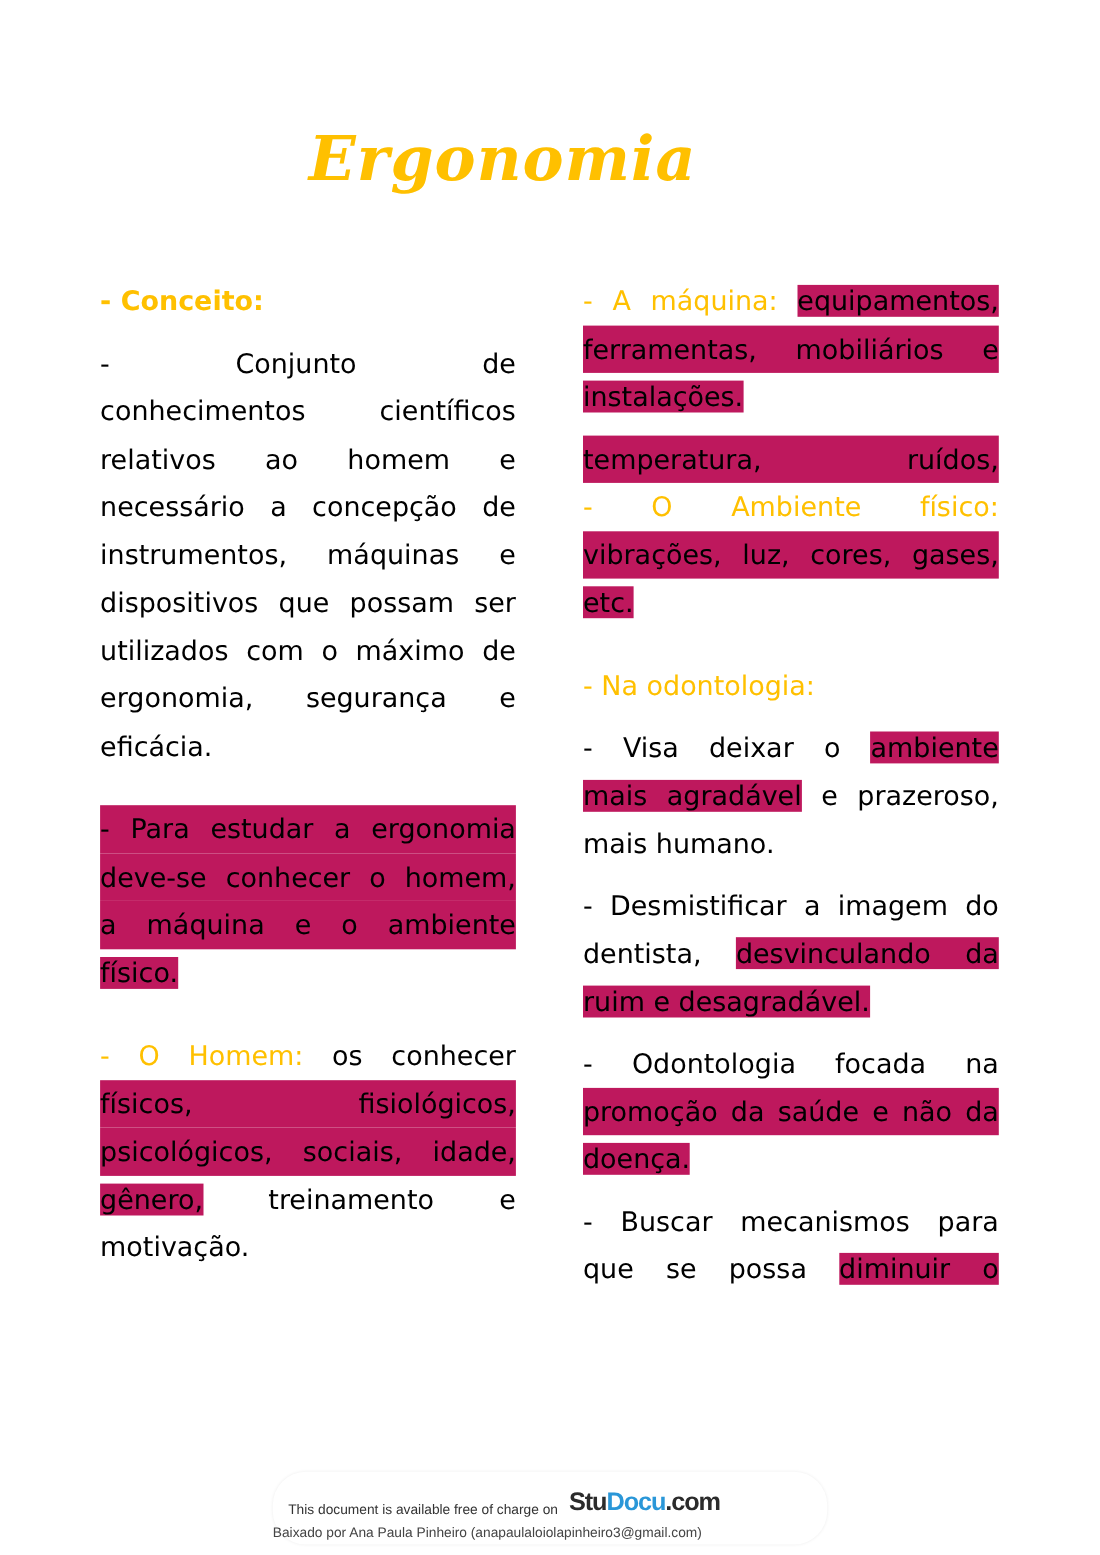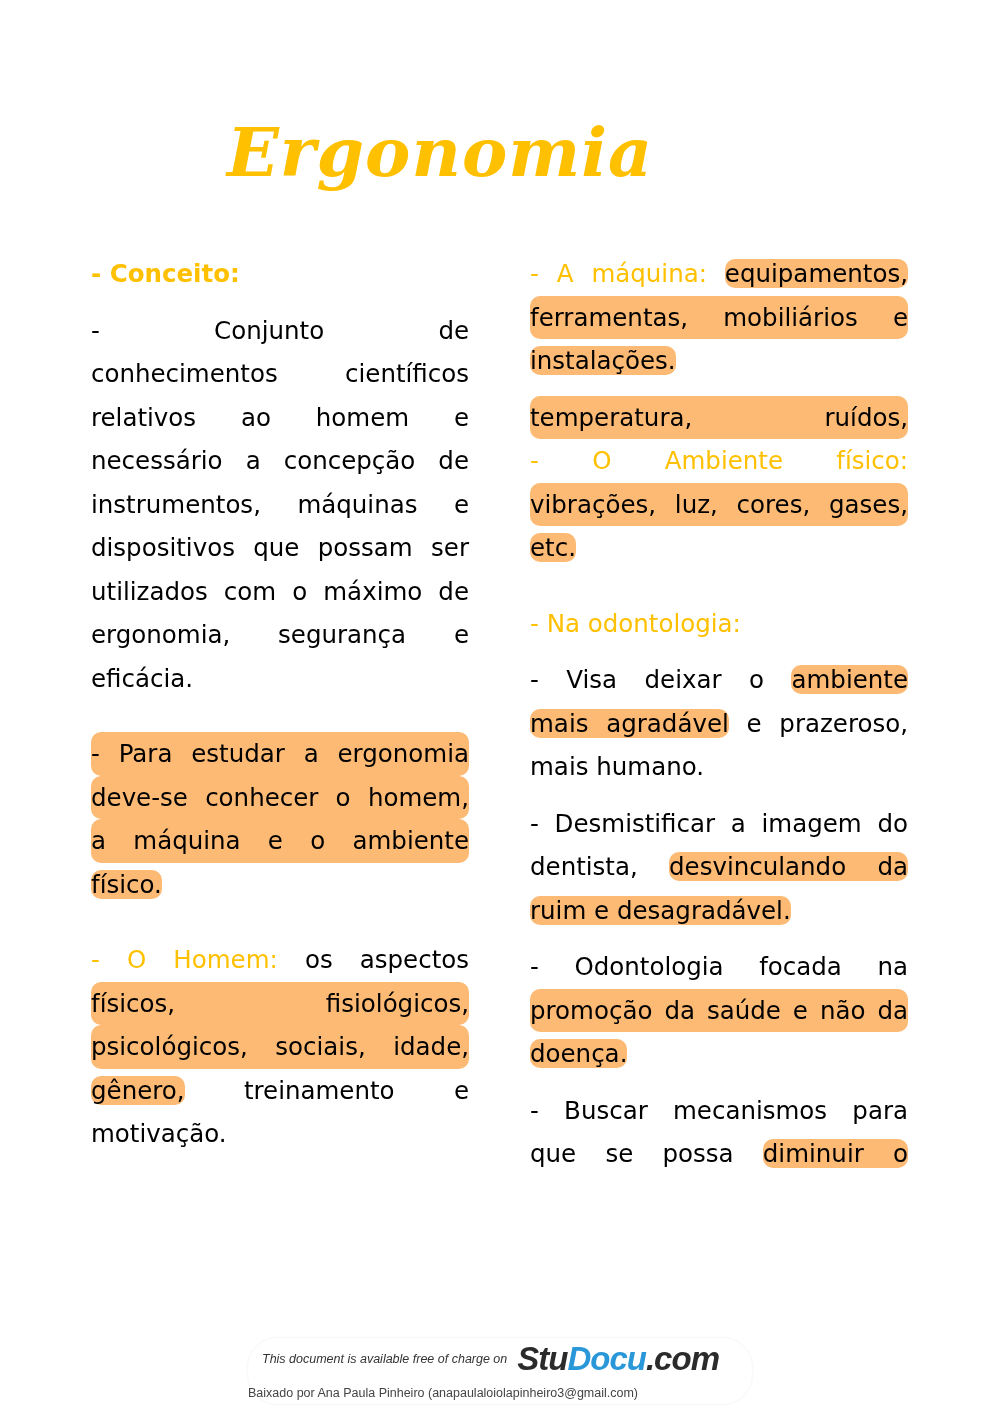--- a/index.html
+++ b/index.html
@@ -1,35 +1,35 @@
 <!DOCTYPE html>
 <html><head>
   <meta charset="utf-8">
   <style>
     html, body { margin:0; padding:0; background:#ffffff; }
     body { width:1000px; height:1414px; position:relative; overflow:hidden;
            font-family:"DejaVu Sans", sans-serif; color:#000; }
     .title { position:absolute; left:0; width:880px; top:112px; text-align:center;
              font-family:"DejaVu Serif", serif; font-style:italic; font-weight:bold;
-             font-size:68px; color:#FFC000; letter-spacing:1px; }
+             font-size:56px; color:#FFC000; letter-spacing:1px;padding-left:17px; }
     .col { position:absolute; top:252px; width:378px; font-size:24.5px; line-height:43.5px; }
     .col.left { left:91px; }
     .col.right { left:530px; }
     .line { display:block; white-space:nowrap; height:43.5px; }
     .j { text-align:justify; text-align-last:justify; white-space:normal; }
-    .hl { background:#fdba74;border-radius:10px; }
+    .hl { background:#be185d; }
     .acc { color:#FFC000; }
     .accb { color:#FFC000; font-weight:bold; }
     .gap-s { height:13px; }
     .gap-m { height:32px; }
     .footer { position:absolute; left:248px; top:1338px; width:504px; height:66px;
               border-radius:30px; box-shadow:0 0 3px rgba(0,0,0,0.08); }
-    .footer-line1 { position:absolute; left:14px; top:2px; font-family:"Liberation Sans", sans-serif;
-                    font-size:12.5px; color:#333; display:flex; align-items:center; gap:10px; white-space:nowrap;font-style:italic; }
-    .logo { font-family:"Liberation Sans", sans-serif; font-weight:bold; font-size:33px; letter-spacing:-1px; }
+    .footer-line1 { position:absolute; left:14px; top:14px; font-family:"Liberation Sans", sans-serif;
+                    font-size:12.5px; color:#333; display:flex; align-items:flex-end; gap:10px; white-space:nowrap; }
+    .logo { font-family:"Liberation Sans", sans-serif; font-weight:bold; font-size:23px; letter-spacing:-1px; }
     .logo .stu { color:#2b2b2b; }
     .logo .docu { color:#2a97d8; }
     .logo .com { color:#2b2b2b; }
     .footer-line2 { position:absolute; left:0; width:504px; top:48px; text-align:left;
                     font-family:"Liberation Sans", sans-serif; font-size:12.5px; color:#444; white-space:nowrap; }
   </style>
 </head>
 <body>
 
 <div class="title">Ergonomia</div>
@@ -50,21 +50,21 @@
   </div>
   <div class="gap-m"></div>
   <div>
     <span class="line j hl">- Para estudar a ergonomia</span>
     <span class="line j hl">deve-se conhecer o homem,</span>
     <span class="line j hl">a máquina e o ambiente</span>
     <span class="line"><span class="hl">físico.</span></span>
   </div>
   <div class="gap-m"></div>
   <div>
-    <span class="line j"><span class="acc">- O Homem:</span> <span>os aspectos</span></span>
+    <span class="line j"><span class="acc">- O Homem:</span> <span>os conhecer</span></span>
     <span class="line j hl">físicos, fisiológicos,</span>
     <span class="line j hl">psicológicos, sociais, idade,</span>
     <span class="line j"><span class="hl">gênero,</span> <span>treinamento e</span></span>
     <span class="line">motivação.</span>
   </div>
 </div>
 
 <div class="col right">
   <div>
     <span class="line j"><span class="acc">- A máquina:</span> <span class="hl">equipamentos,</span></span>

